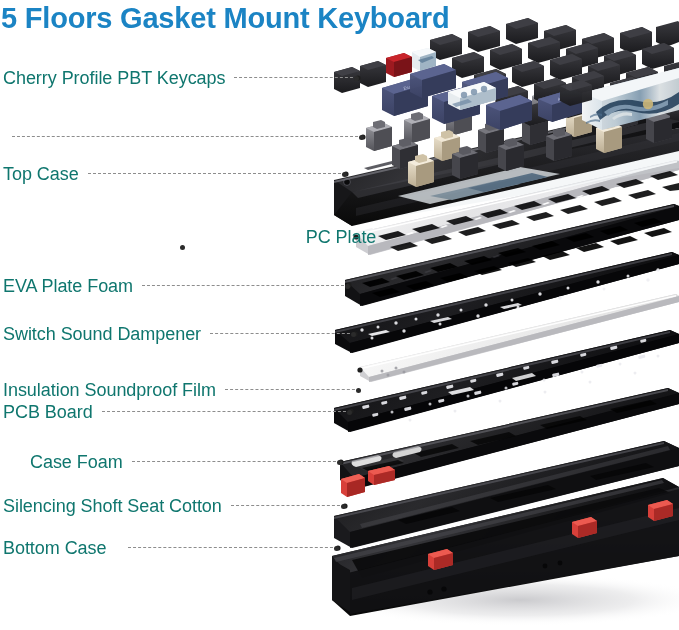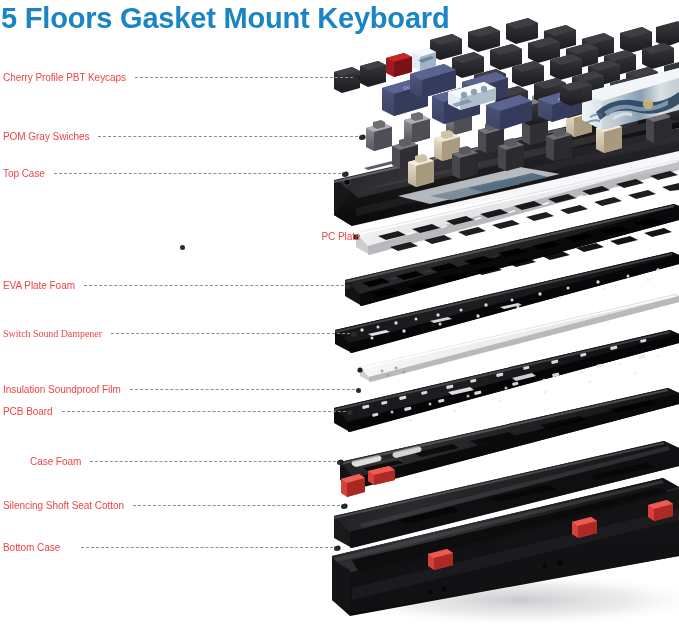--- a/index.html
+++ b/index.html
@@ -36,22 +36,22 @@
   .callout {
     position: absolute;
     left: 3px;
     right: 0;
     height: 18px;
     display: flex;
     align-items: center;
     pointer-events: none;
   }
   .callout .lbl {
-    font-size: 10px;
-    color: #ef4444;
+    font-size: 18px;
+    color: #0f766e;
     white-space: nowrap;
     line-height: 18px;
     letter-spacing: -0.05px;
     flex: 0 0 auto;
   }
   .callout .leader {
     flex: 1 1 auto;
     position: relative;
     height: 1px;
     margin-left: 9px;
@@ -756,36 +756,35 @@
     </svg>
   </div>
 
   <div id="title">5 Floors Gasket Mount Keyboard</div>
 
   <div class="callout" style="top:69px;">
     <span class="lbl">Cherry Profile PBT Keycaps</span>
     <span class="leader" style="margin-right:321px;"></span>
   </div>
   <div class="callout" style="top:128px;">
-    <span class="lbl">POM Gray Swiches</span>
     <span class="leader" style="margin-right:316px;"></span>
   </div>
   <div class="callout" style="top:165px;">
     <span class="lbl">Top Case</span>
     <span class="leader" style="margin-right:333px;"></span>
   </div>
   <div class="callout" style="top:228px;flex-direction:column;">
     <span class="lbl">PC Plate</span>
     <span class="leader" style="margin-right:323px;"></span>
   </div>
   <div class="callout" style="top:277px;">
     <span class="lbl">EVA Plate Foam</span>
     <span class="leader" style="margin-right:330px;"></span>
   </div>
-  <div class="callout" style="top:325px;font-family:Liberation Serif, serif;">
+  <div class="callout" style="top:325px;">
     <span class="lbl">Switch Sound Dampener</span>
     <span class="leader" style="margin-right:324px;"></span>
   </div>
   <div class="callout" style="top:381px;">
     <span class="lbl">Insulation Soundproof Film</span>
     <span class="leader" style="margin-right:319px;"></span>
   </div>
   <div class="callout" style="top:403px;justify-content:center;">
     <span class="lbl">PCB Board</span>
     <span class="leader" style="margin-right:328px;"></span>

